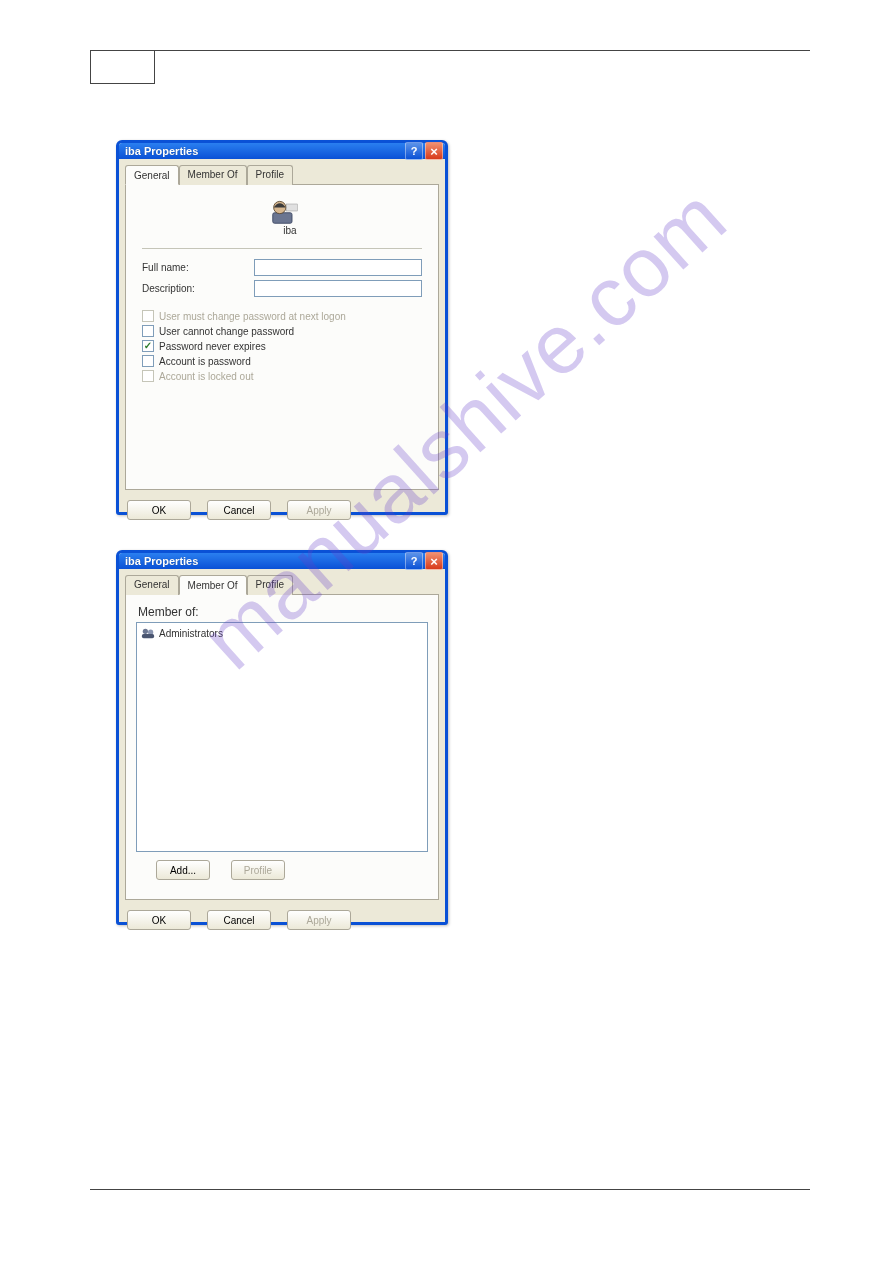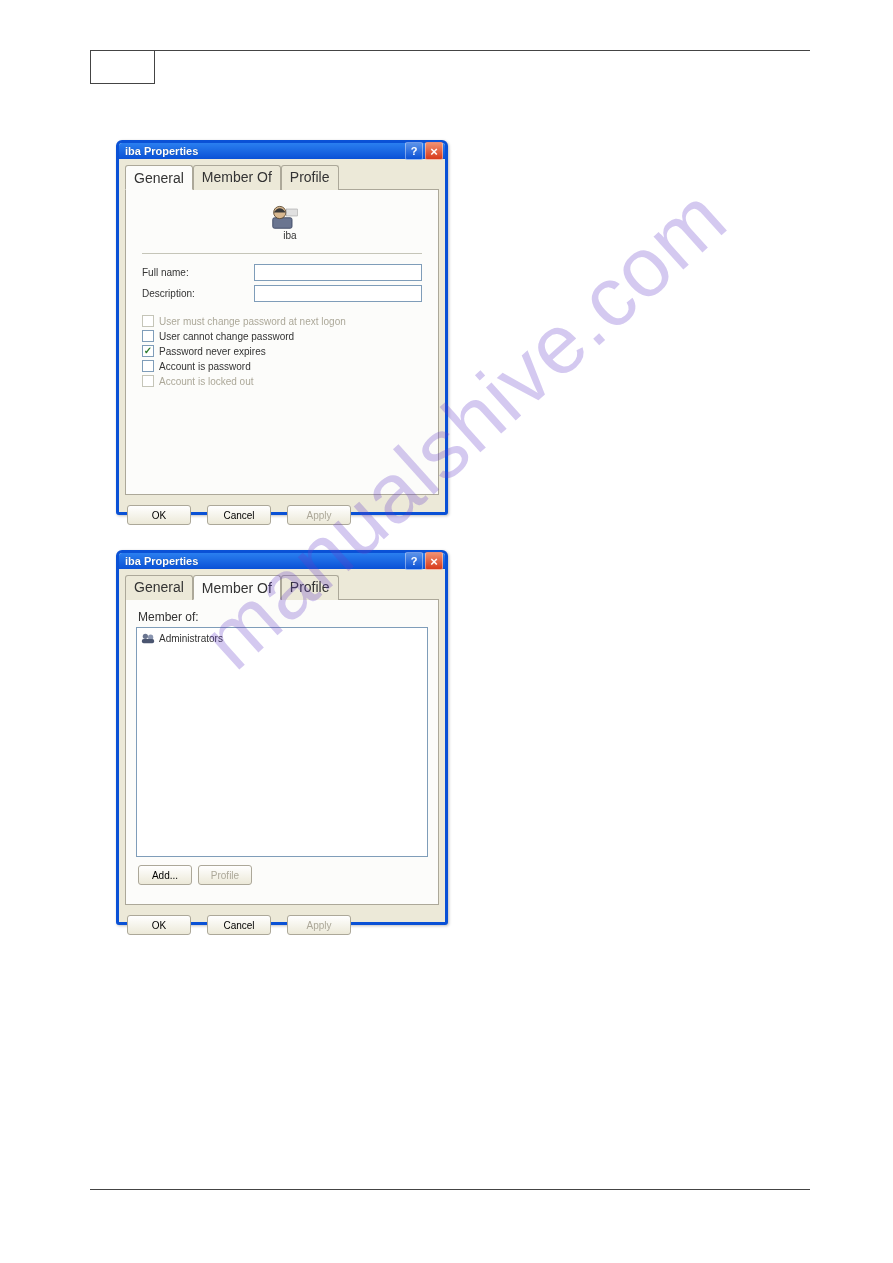--- a/index.html
+++ b/index.html
@@ -74,21 +74,21 @@
     background: linear-gradient(to bottom, #f09070, #d83a1a);
     font-size: 13px;
   }
   .tab-row {
     display: flex;
     padding: 6px 6px 0 6px;
     position: relative;
     z-index: 2;
   }
   .tab {
-    font-size: 14px;
+    font-size: 10px;
     color: #333;
     padding: 3px 8px 3px 8px;
     background: #ece9d8;
     border: 1px solid #aca899;
     border-bottom: none;
     border-radius: 3px 3px 0 0;
     margin-right: 0;
     cursor: pointer;
     position: relative;
     top: 0;
@@ -182,21 +182,21 @@
     margin-bottom: 8px;
     padding: 2px;
     font-size: 10px;
   }
   .list-item {
     display: flex;
     align-items: center;
     padding: 1px 2px;
   }
   .group-icon-svg { width: 14px; height: 14px; margin-right: 4px; }
-  .lower-btn-row { display: flex; gap: 6px; margin-left: 2px; }
+  .lower-btn-row { display: flex; gap: 21px; margin-left: 20px; }
   .watermark {
     position: absolute;
     top: 380px;
     left: 130px;
     font-size: 84px;
     color: rgba(100, 60, 200, 0.28);
     transform: rotate(-42deg);
     transform-origin: center;
     pointer-events: none;
     font-family: Arial, sans-serif;

